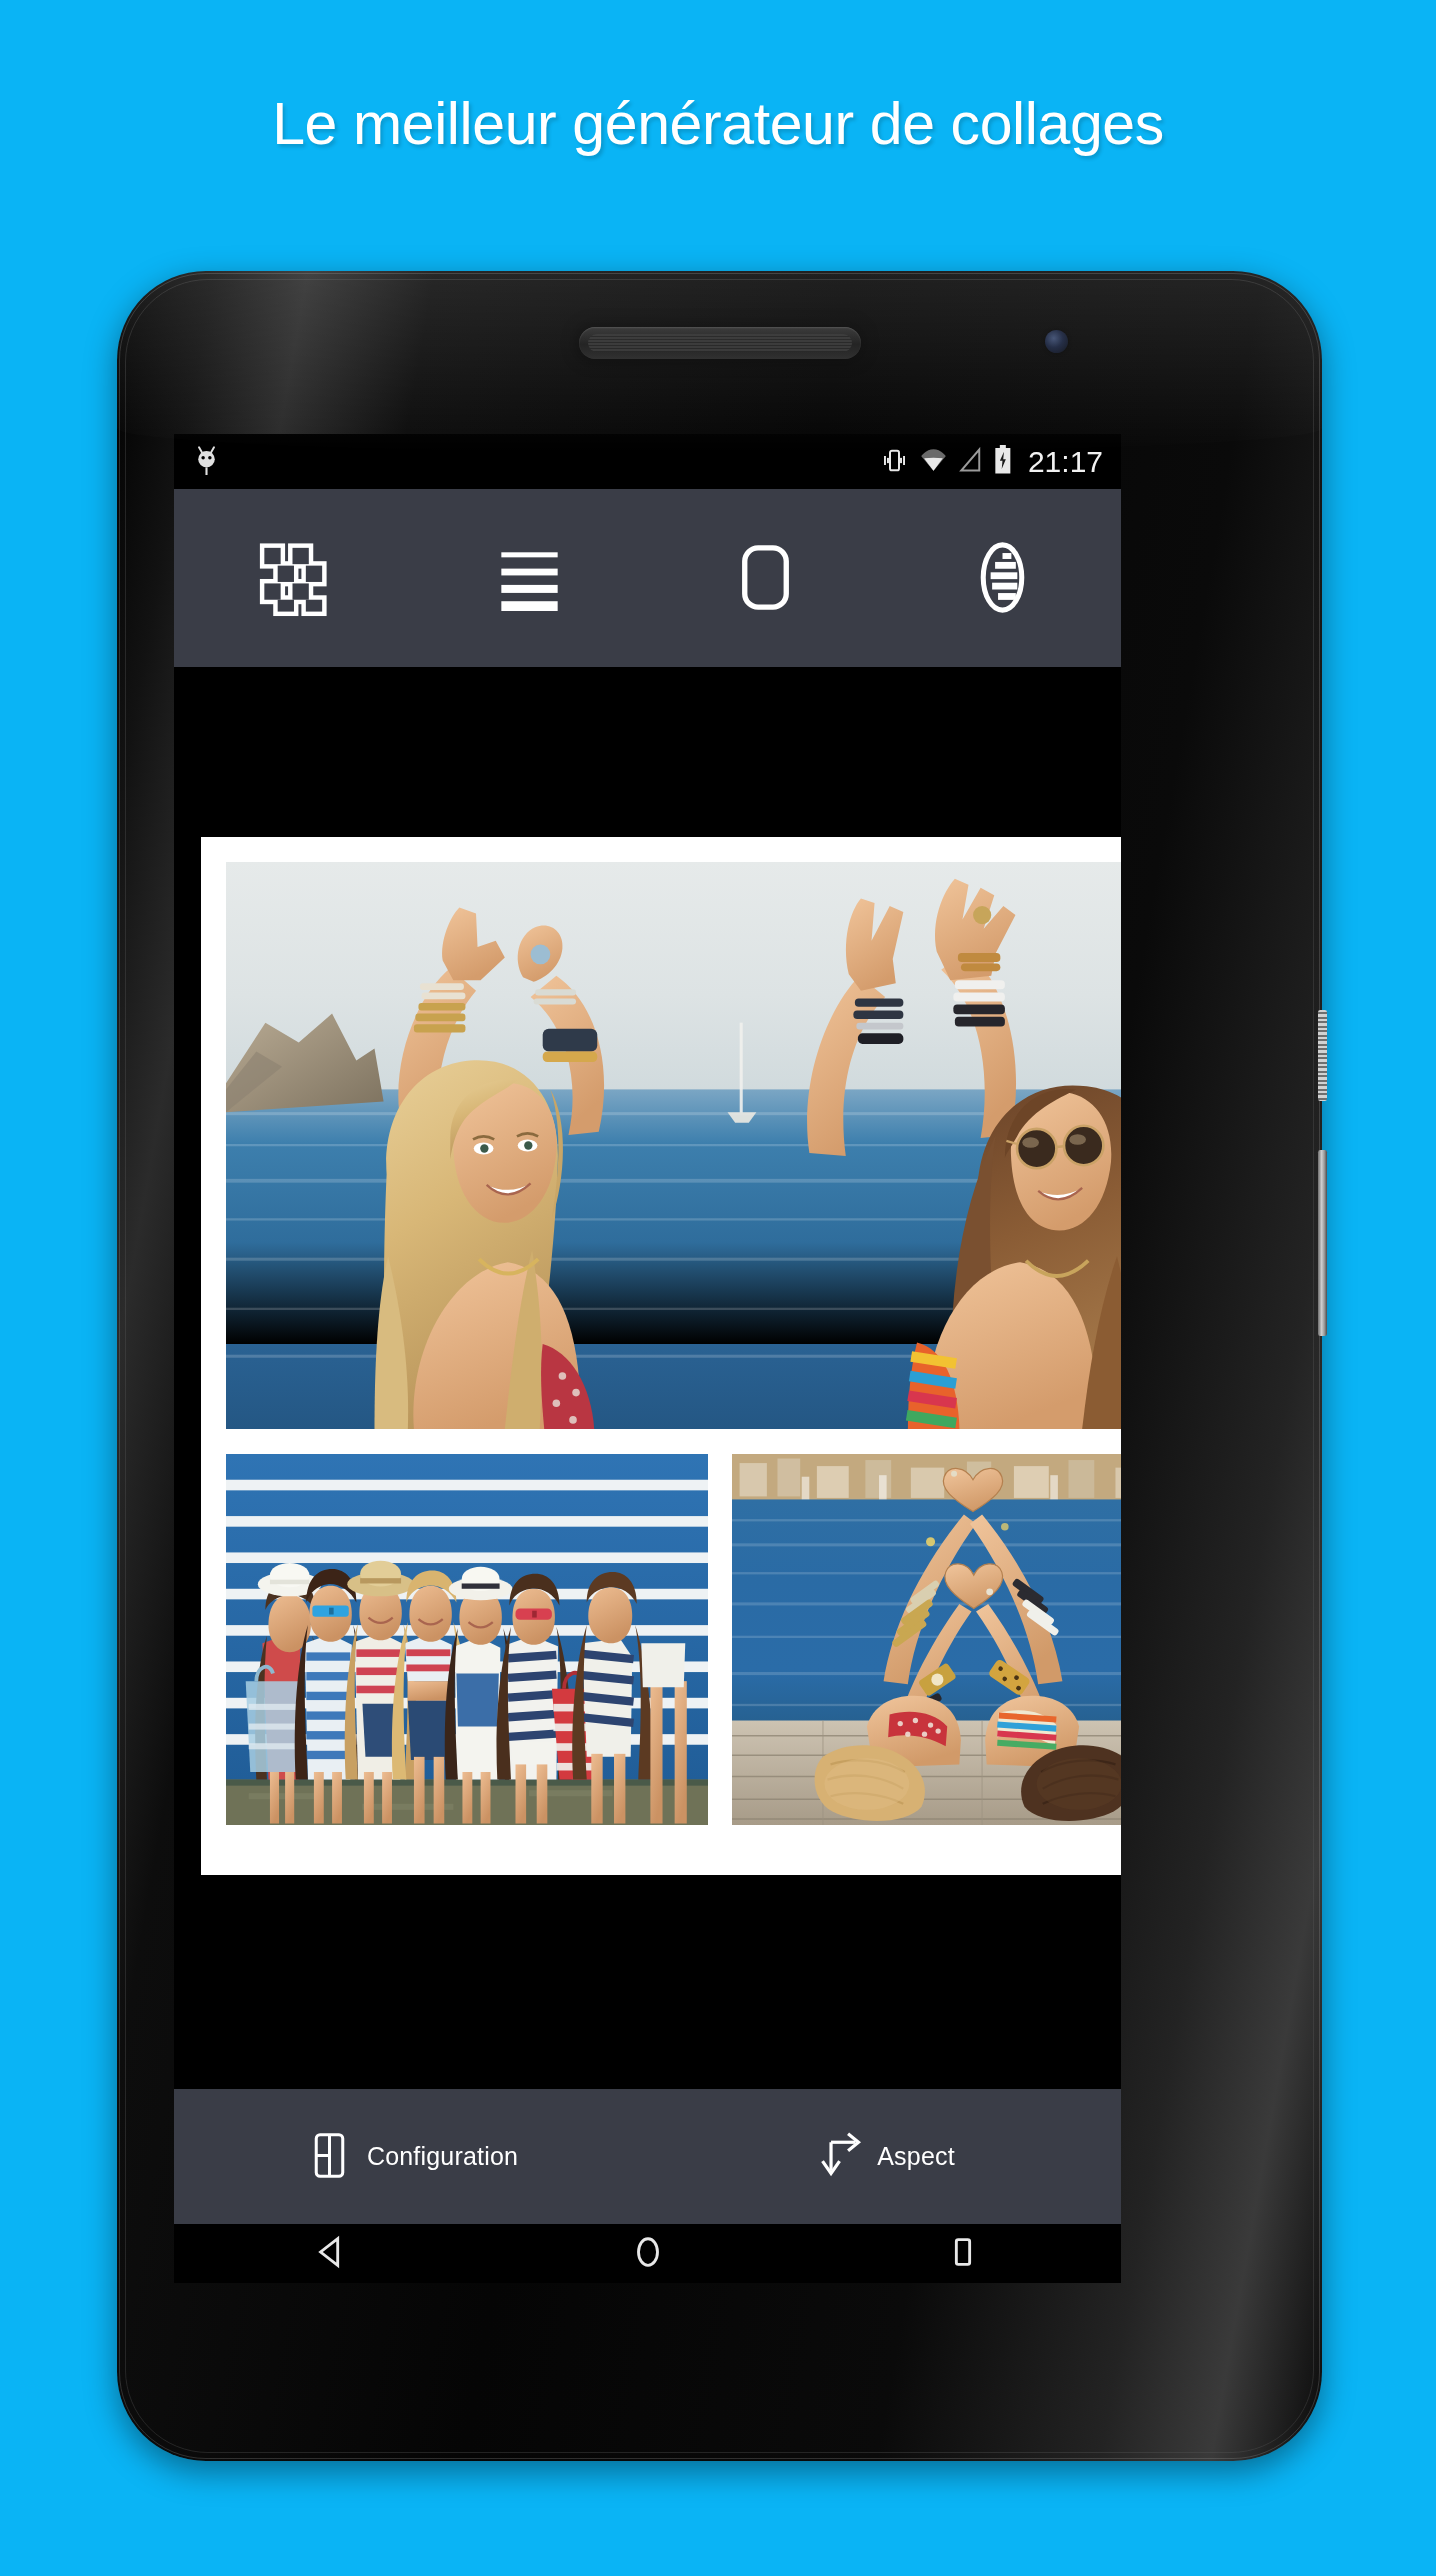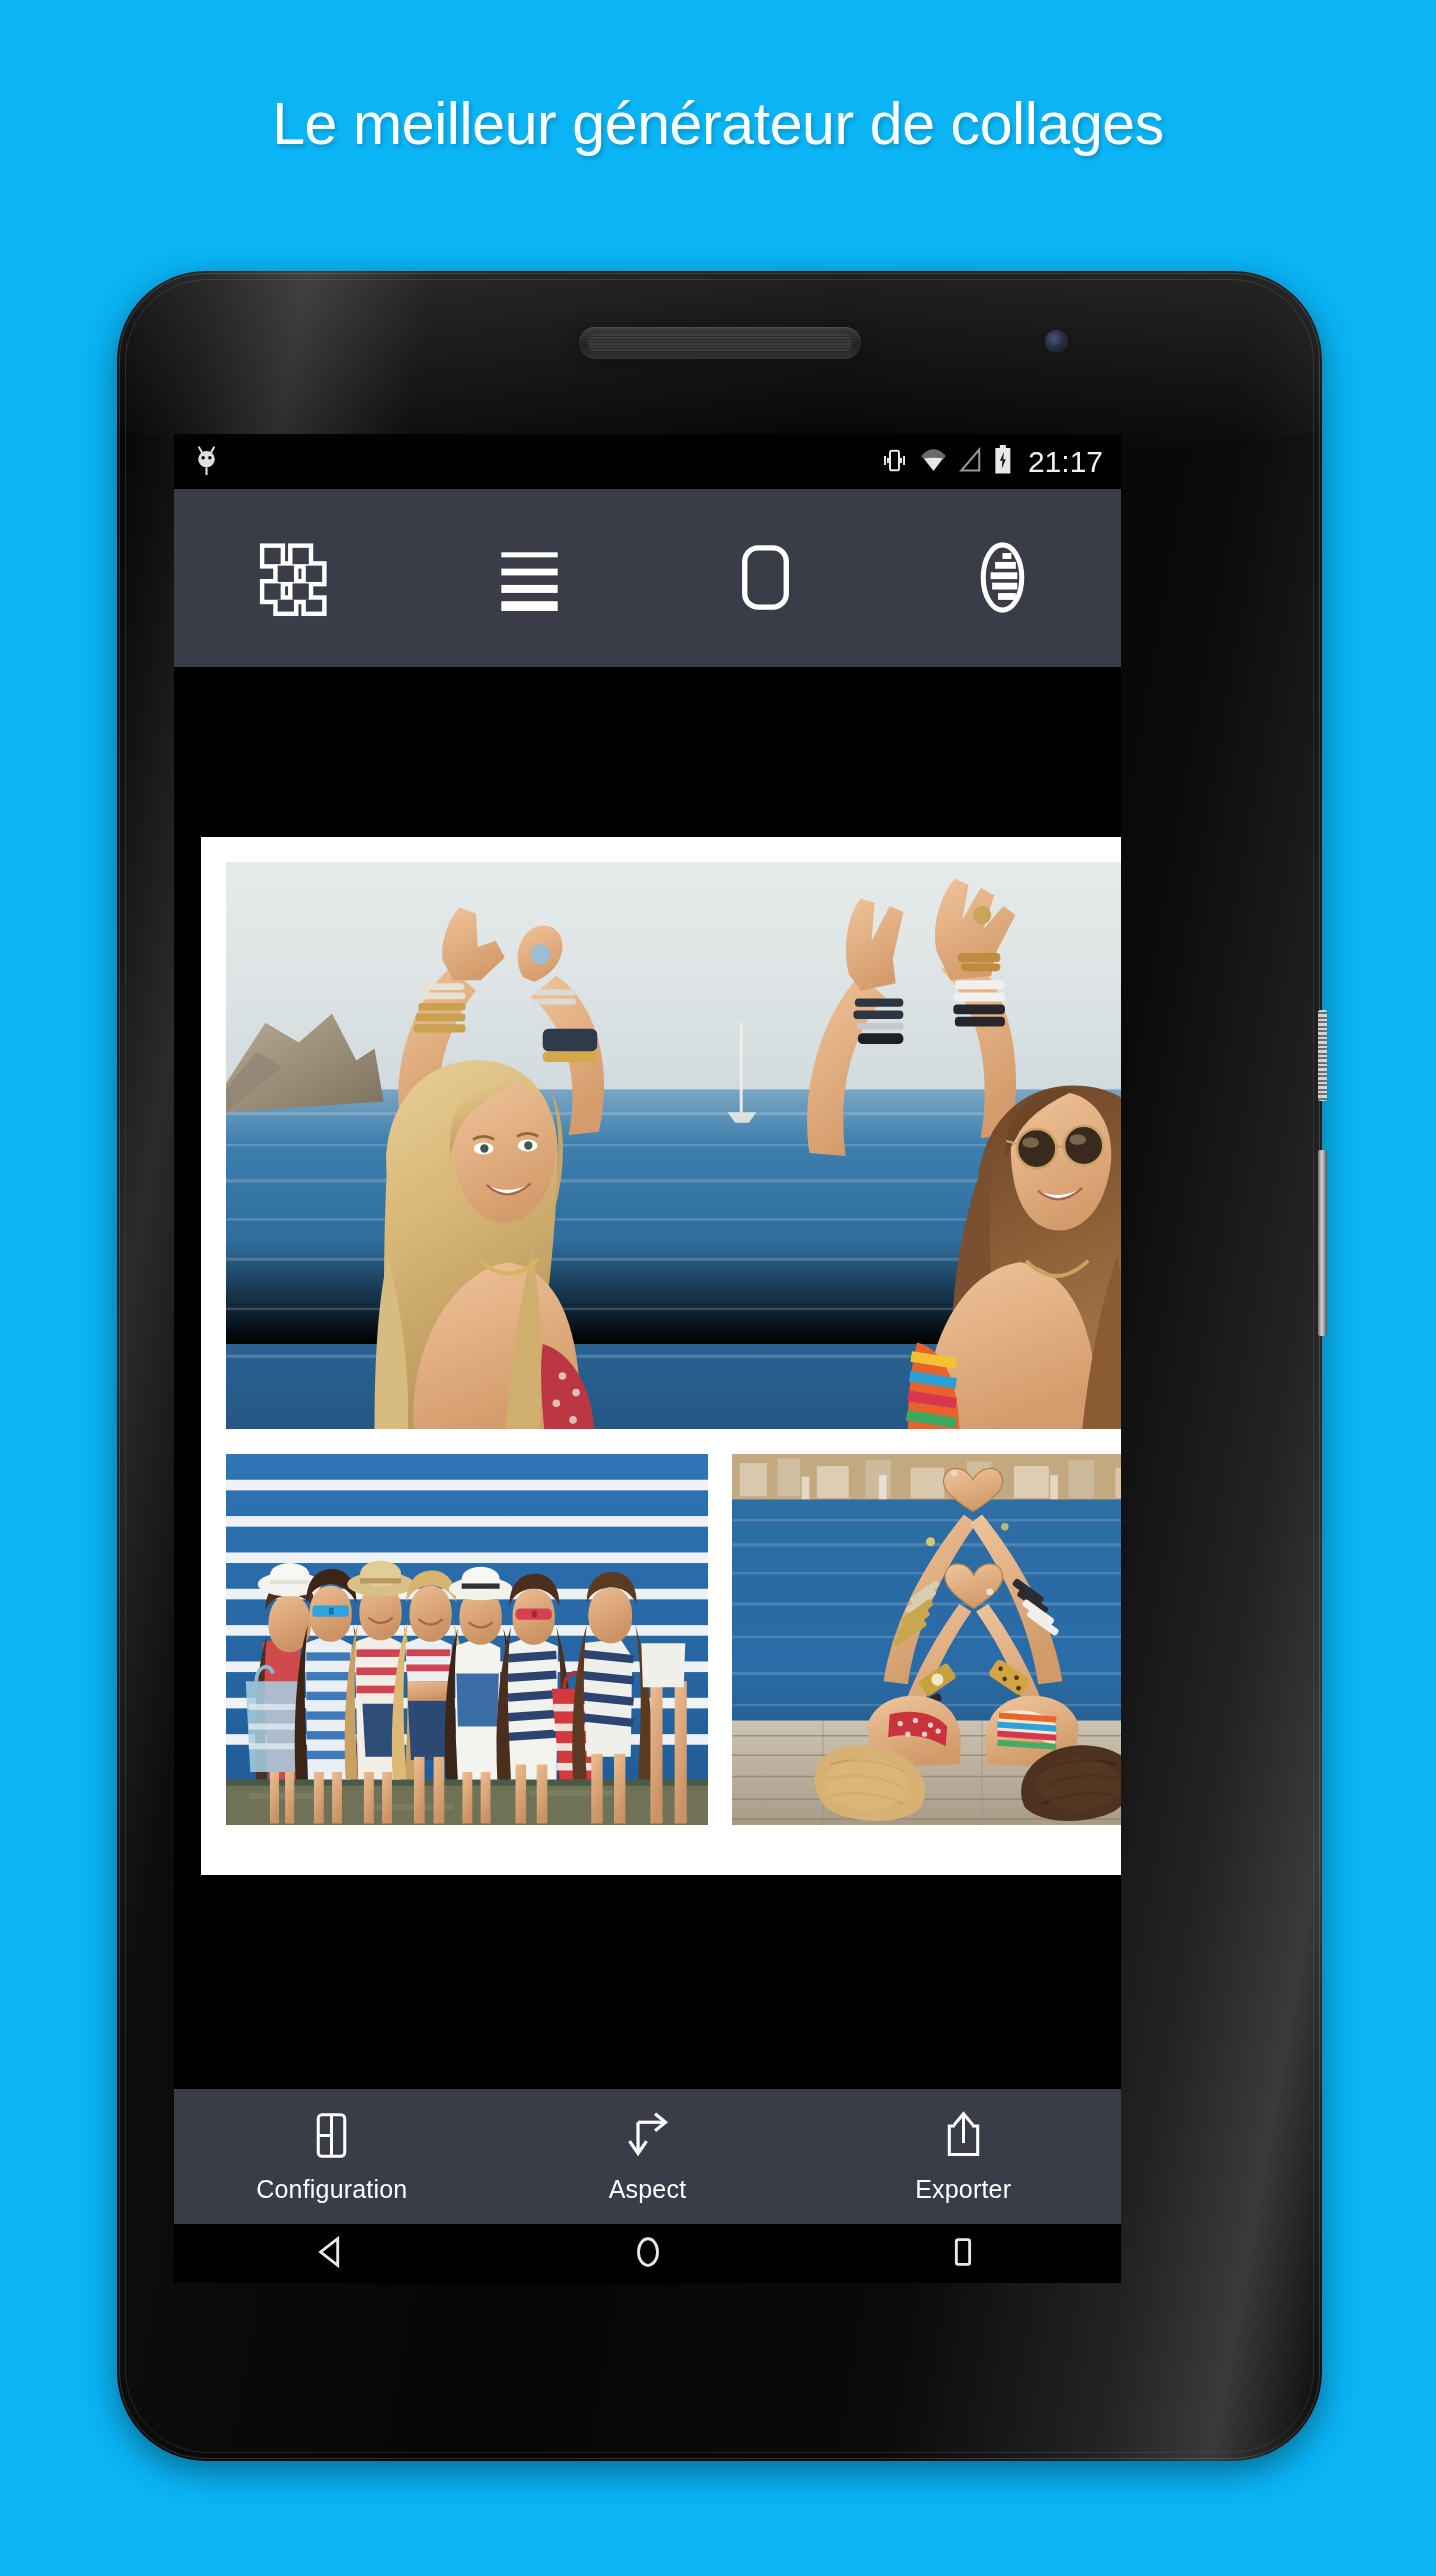--- a/index.html
+++ b/index.html
@@ -203,21 +203,21 @@
     top: 1655px;
     width: 100%;
     height: 135px;
     background: #3a3d47;
     display: flex;
     align-items: center;
   }
   .act {
     flex: 1;
     display: flex;
-    flex-direction: column;
+    flex-direction: row;
     align-items: center;
     justify-content: center;
     gap: 10.6px;
     height: 100%;
   }
   .act-label {
     color: #ffffff;
     font-size: 25px;
     font-family: "Liberation Sans", sans-serif;
     letter-spacing: 0.2px;
@@ -928,30 +928,20 @@
               <path d="M18 14 L44 14" stroke="#ffffff" stroke-width="3.4" fill="none"></path>
               <path d="M18 14 L18 44" stroke="#ffffff" stroke-width="3.4" fill="none"></path>
               <path d="M36 5 L47 14 L36 23" fill="none" stroke="#ffffff" stroke-width="3.4" stroke-linejoin="miter"></path>
               <path d="M9 34 L18 47 L27 34" fill="none" stroke="#ffffff" stroke-width="3.4" stroke-linejoin="miter"></path>
             </svg>
           </span>
           <span class="act-label">Aspect</span>
         </div>
 
 
-        <div class="act">
-          <span>
-            <svg width="53" height="53" viewBox="0 0 56 56">
-              <path d="M19 18 L13 18 L13 48 L43 48 L43 18 L37 18" fill="none" stroke="#ffffff" stroke-width="3.2"></path>
-              <line x1="28" y1="6" x2="28" y2="36" stroke="#ffffff" stroke-width="3.2"></line>
-              <path d="M18 17 L28 5 L38 17" fill="none" stroke="#ffffff" stroke-width="3.2"></path>
-            </svg>
-          </span>
-          <span class="act-label">Exporter</span>
-        </div>
       </div>
 
       <div class="navbar">
         <div class="nav-btn">
           <span>
             <svg width="38" height="38" viewBox="0 0 40 40">
               <path d="M26 6 L26 34 L8 20 Z" fill="none" stroke="#e8e8e8" stroke-width="3"></path>
             </svg>
           </span>
         </div>

